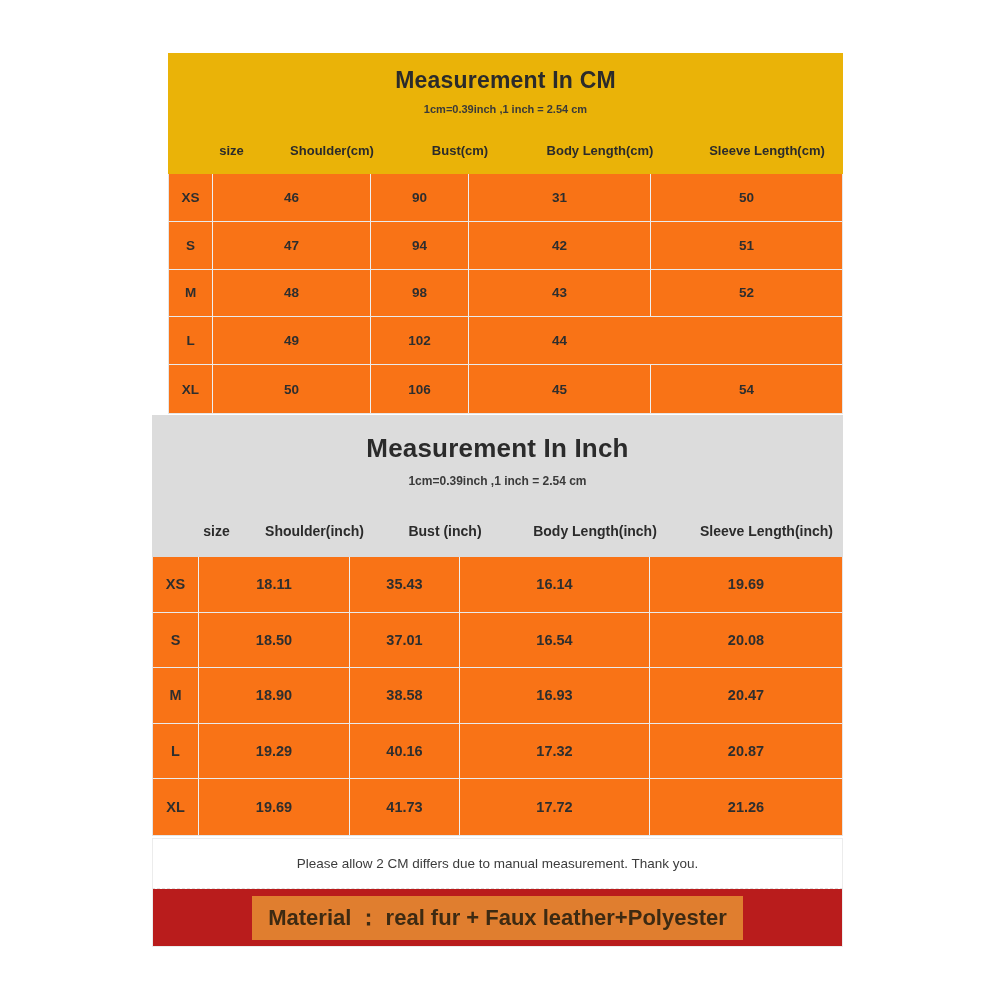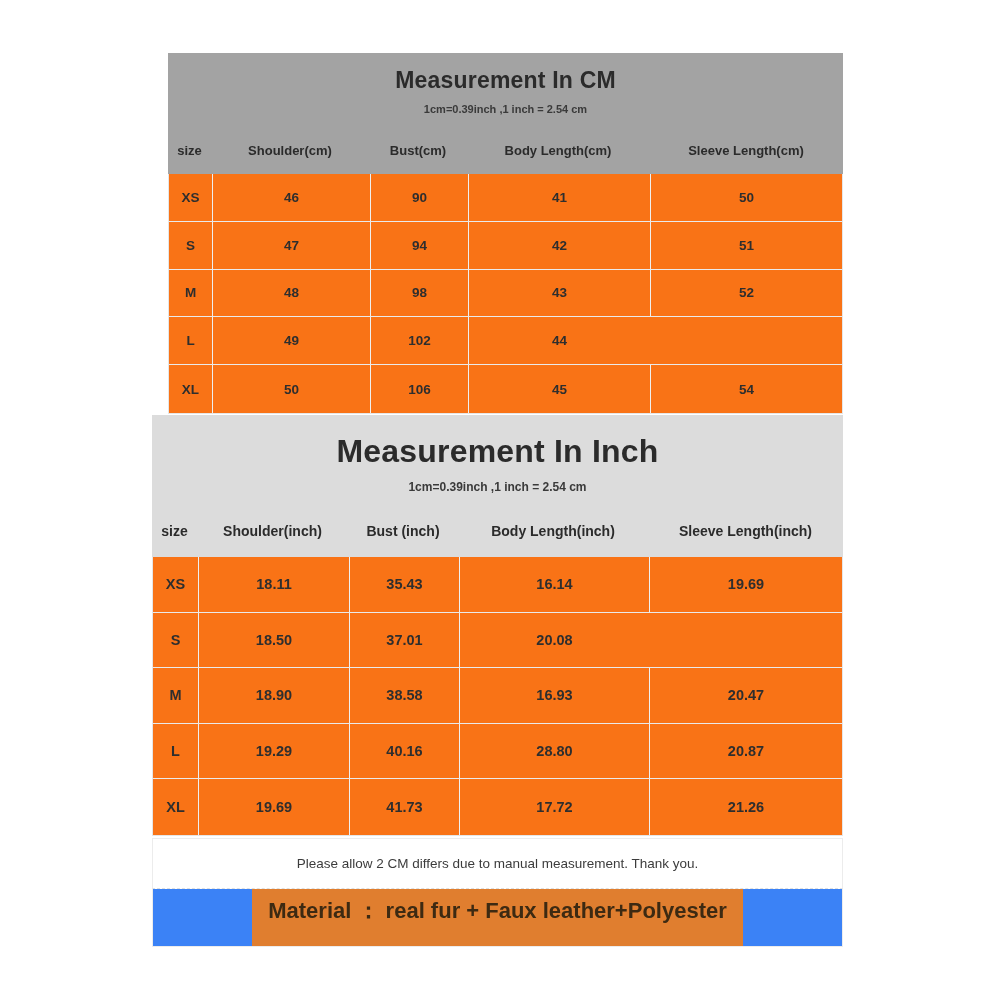--- a/index.html
+++ b/index.html
@@ -5,21 +5,21 @@
   html,body{margin:0;padding:0;}
   body{
     width:1000px;height:1000px;position:relative;background:#ffffff;
     font-family:"Liberation Sans", sans-serif;color:#2e2e2e;
     -webkit-font-smoothing:antialiased;
   }
   .size-table{position:absolute;background:#ffffff;}
   .table-head{background:#dcdcdc;display:flex;flex-direction:column;box-sizing:border-box;}
   .t-title{text-align:center;font-weight:bold;color:#2b2b2b;letter-spacing:0.2px;}
   .t-subtitle{text-align:center;font-weight:600;color:#3a3a3a;}
-  .col-row{display:grid;align-items:center;margin-top:auto;}
+  .col-row{display:grid;align-items:center;margin-top:auto;margin-left:42px;}
   .col-cell{text-align:center;font-weight:bold;color:#2b2b2b;}
   .tbody{border:1px solid #e6e6e6;border-top:none;box-sizing:border-box;}
   .trow{display:grid;align-items:center;border-bottom:1px solid #eaeaea;box-sizing:border-box;background:#f97316;}
   .trow:last-child{border-bottom:none;}
   .tcell{text-align:center;font-weight:bold;height:100%;display:flex;align-items:center;justify-content:center;box-sizing:border-box;border-left:1px solid #efefef;}
   .tcell:first-child{border-left:none;}
 
   
   .cm-table{left:168px;top:53px;width:675px;}
   .cm-table .table-head{height:121px;padding-top:14px;}
@@ -27,56 +27,56 @@
   .cm-table .t-subtitle{font-size:11px;margin-top:9px;}
   .cm-table .col-row{height:48px;}
   .cm-table .col-cell{font-size:13px;}
   .cols-cm{grid-template-columns:43px 158px 98px 182px auto;}
   .cm-table .trow{height:47.8px;}
   .cm-table .tcell{font-size:13.5px;}
 
   
   .inch-table{left:152px;top:415px;width:691px;}
   .inch-table .table-head{height:142px;padding-top:18px;}
-  .inch-table .t-title{font-size:32px;}
+  .inch-table .t-title{font-size:26px;}
   .inch-table .t-subtitle{font-size:12px;margin-top:10px;}
   .inch-table .col-row{height:52px;}
   .inch-table .col-cell{font-size:14px;}
   .cols-inch{grid-template-columns:45px 151px 110px 190px auto;}
   .inch-table .trow{height:55.6px;}
   .inch-table .tcell{font-size:14.5px;}
 
   
   .notes-panel{position:absolute;left:152px;top:838px;width:691px;box-sizing:border-box;}
   .note-row{border:1px solid #ececec;border-bottom:1px dashed #e0e0e0;height:51px;display:flex;align-items:center;justify-content:center;box-sizing:border-box;background:#fff;}
   .note-text{font-size:13.5px;color:#3c3c3c;}
-  .material-row{border:1px solid #ececec;border-top:none;height:58px;display:flex;justify-content:center;box-sizing:border-box;background:#3b82f6;}
+  .material-row{border:1px solid #ececec;border-top:none;height:58px;display:flex;align-items:center;justify-content:center;box-sizing:border-box;background:#b91c1c;}
   .material-highlight{display:inline-block;padding:7px 16px;font-size:22px;font-weight:bold;}
 </style>
 </head>
 <body>
 
 <div class="size-table cm-table">
-  <div class="table-head" style="background: #a3a3a3;">
+  <div class="table-head" style="background: #eab308;">
     <div class="t-title">Measurement In CM</div>
     <div class="t-subtitle">1cm=0.39inch ,1 inch = 2.54 cm</div>
     <div class="col-row cols-cm">
       <div class="col-cell">size</div>
       <div class="col-cell">Shoulder(cm)</div>
       <div class="col-cell">Bust(cm)</div>
       <div class="col-cell">Body Length(cm)</div>
       <div class="col-cell">Sleeve Length(cm)</div>
     </div>
   </div>
   <div class="tbody">
       <div class="trow cols-cm">
         <div class="tcell">XS</div>
         <div class="tcell">46</div>
         <div class="tcell">90</div>
-        <div class="tcell">41</div>
+        <div class="tcell">31</div>
         <div class="tcell">50</div>
       </div>
       <div class="trow cols-cm">
         <div class="tcell">S</div>
         <div class="tcell">47</div>
         <div class="tcell">94</div>
         <div class="tcell">42</div>
         <div class="tcell">51</div>
       </div>
       <div class="trow cols-cm">
@@ -119,34 +119,35 @@
         <div class="tcell">XS</div>
         <div class="tcell">18.11</div>
         <div class="tcell">35.43</div>
         <div class="tcell">16.14</div>
         <div class="tcell">19.69</div>
       </div>
       <div class="trow cols-inch">
         <div class="tcell">S</div>
         <div class="tcell">18.50</div>
         <div class="tcell">37.01</div>
+        <div class="tcell">16.54</div>
         <div class="tcell">20.08</div>
       </div>
       <div class="trow cols-inch">
         <div class="tcell">M</div>
         <div class="tcell">18.90</div>
         <div class="tcell">38.58</div>
         <div class="tcell">16.93</div>
         <div class="tcell">20.47</div>
       </div>
       <div class="trow cols-inch">
         <div class="tcell">L</div>
         <div class="tcell">19.29</div>
         <div class="tcell">40.16</div>
-        <div class="tcell">28.80</div>
+        <div class="tcell">17.32</div>
         <div class="tcell">20.87</div>
       </div>
       <div class="trow cols-inch">
         <div class="tcell">XL</div>
         <div class="tcell">19.69</div>
         <div class="tcell">41.73</div>
         <div class="tcell">17.72</div>
         <div class="tcell">21.26</div>
       </div>
     </div>

